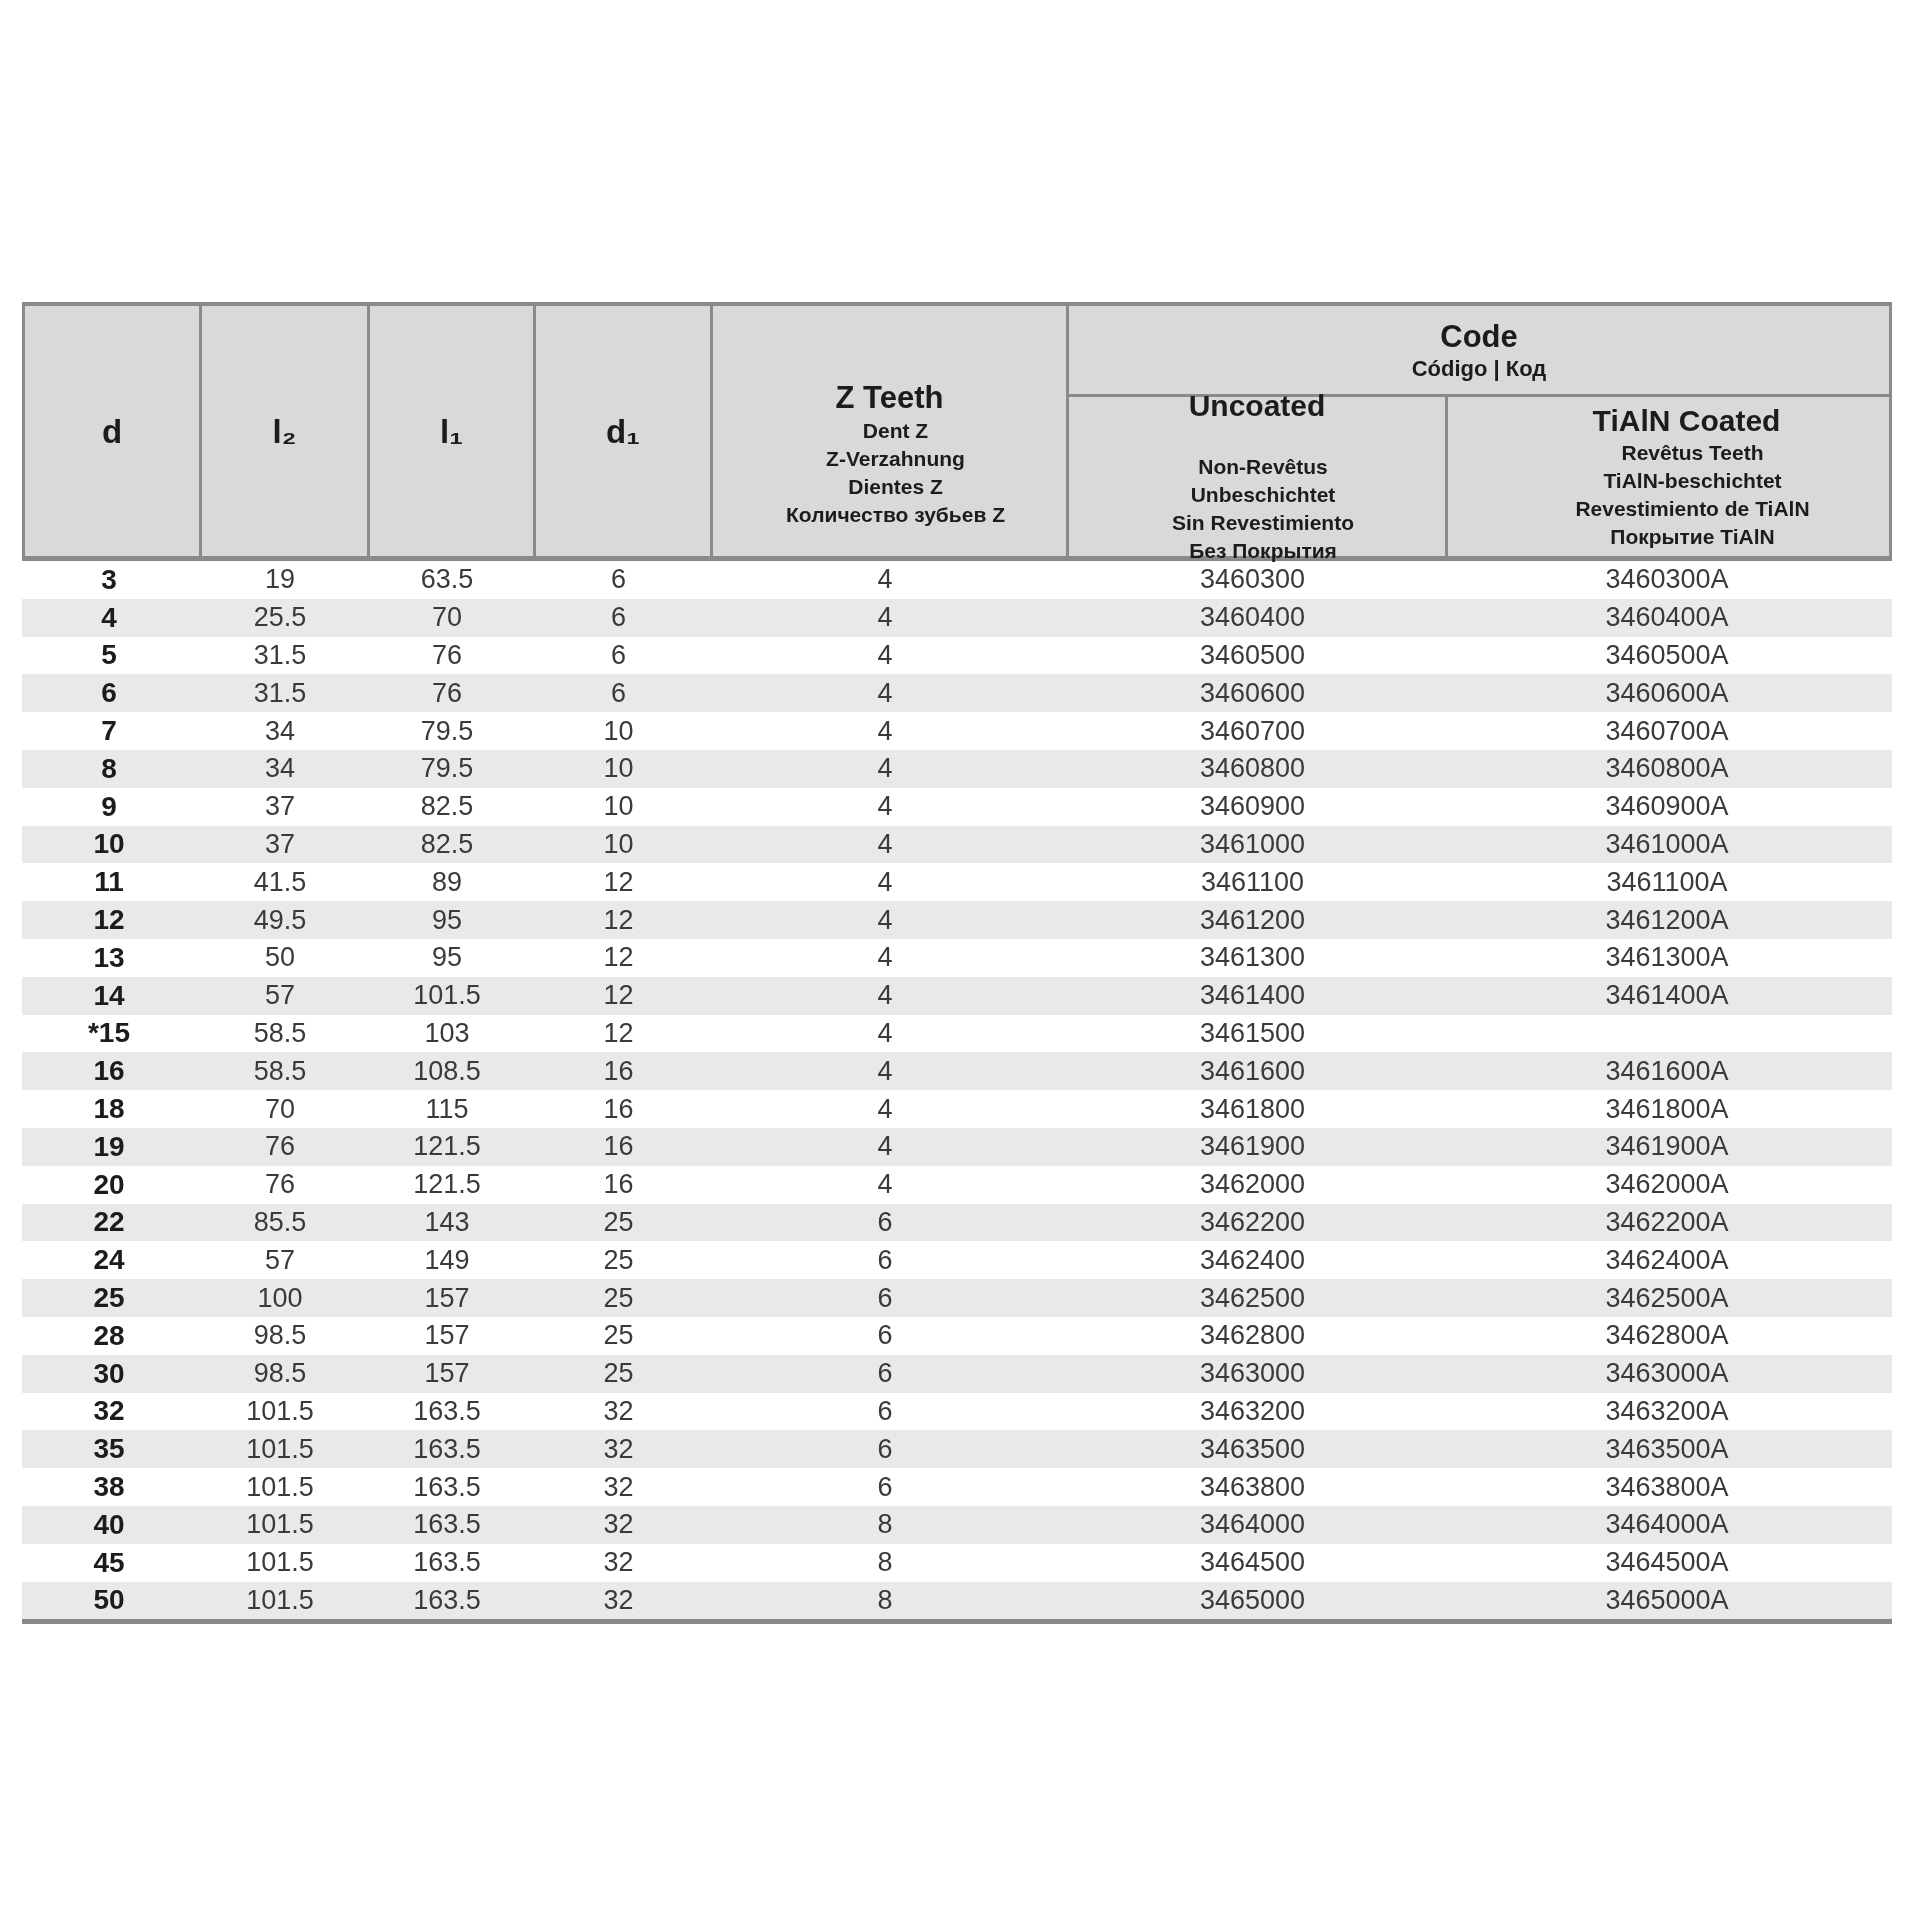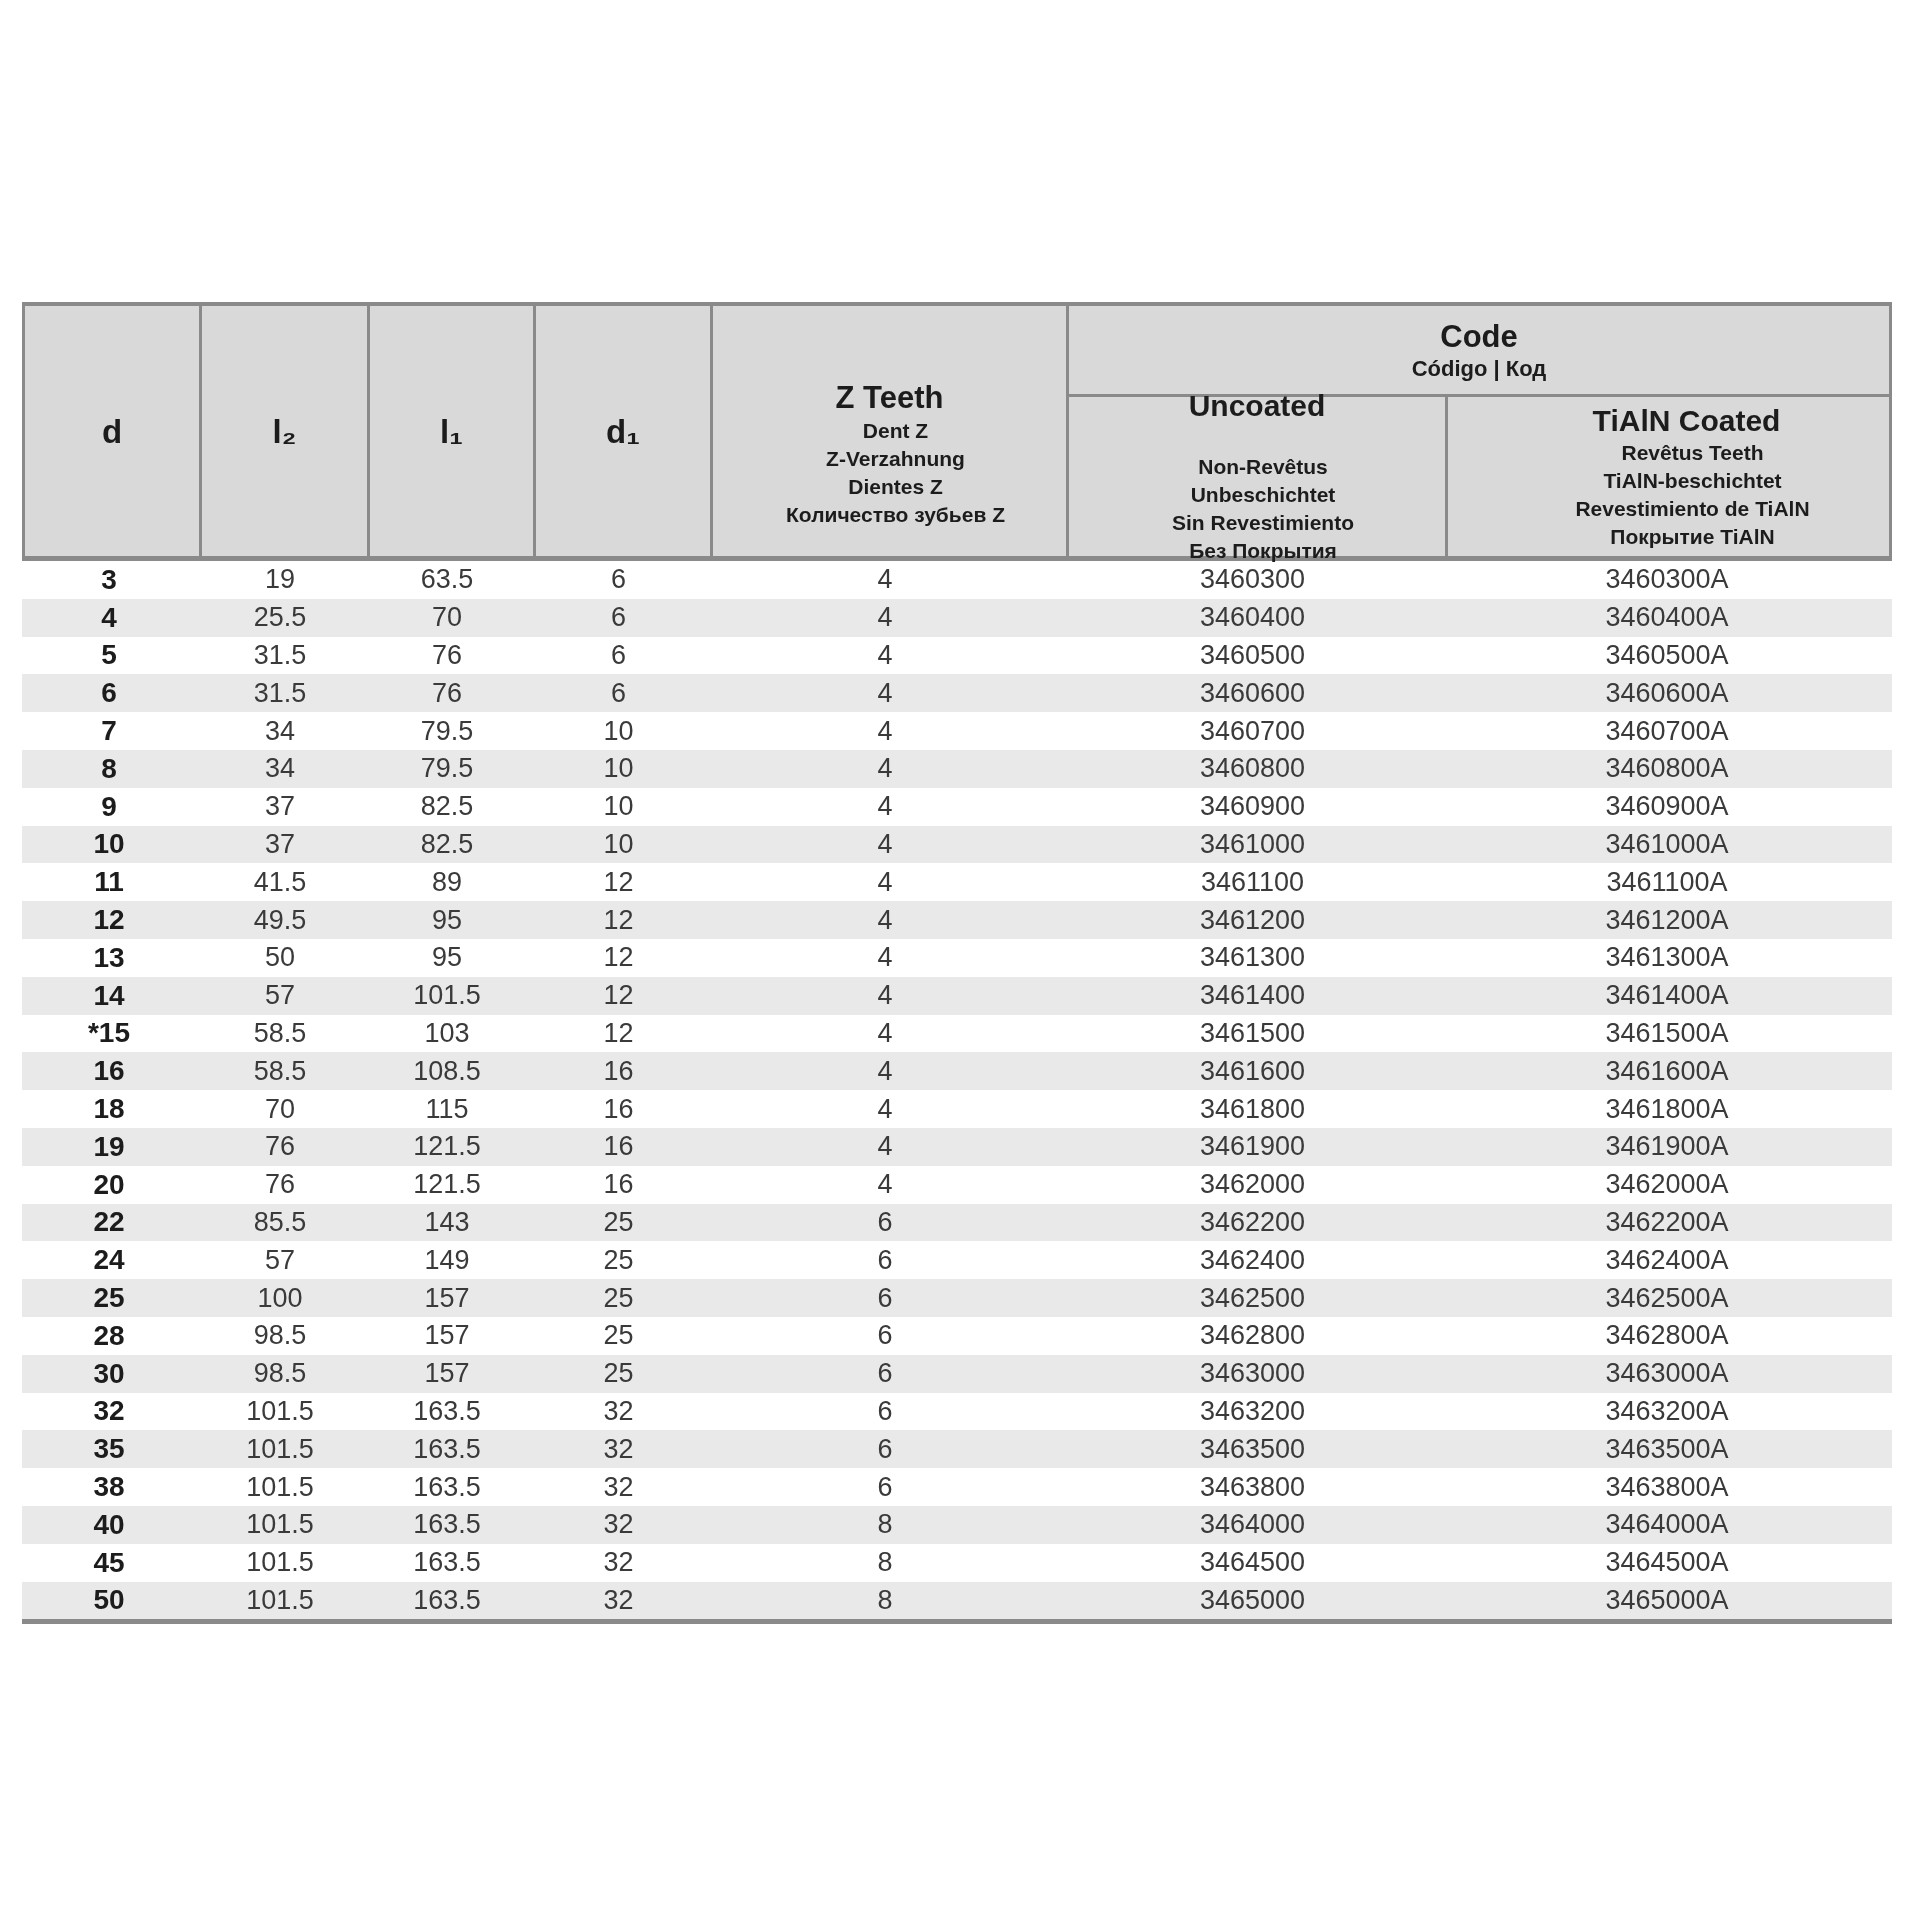--- a/index.html
+++ b/index.html
@@ -226,21 +226,20 @@
           <div class="tcell col-5">3461400</div>
           <div class="tcell col-6">3461400A</div>
         </div>
         <div class="trow">
           <div class="tcell col-0">*15</div>
           <div class="tcell col-1">58.5</div>
           <div class="tcell col-2">103</div>
           <div class="tcell col-3">12</div>
           <div class="tcell col-4">4</div>
           <div class="tcell col-5">3461500</div>
-          <div class="tcell col-6">3461500A</div>
         </div>
         <div class="trow alt">
           <div class="tcell col-0">16</div>
           <div class="tcell col-1">58.5</div>
           <div class="tcell col-2">108.5</div>
           <div class="tcell col-3">16</div>
           <div class="tcell col-4">4</div>
           <div class="tcell col-5">3461600</div>
           <div class="tcell col-6">3461600A</div>
         </div>

